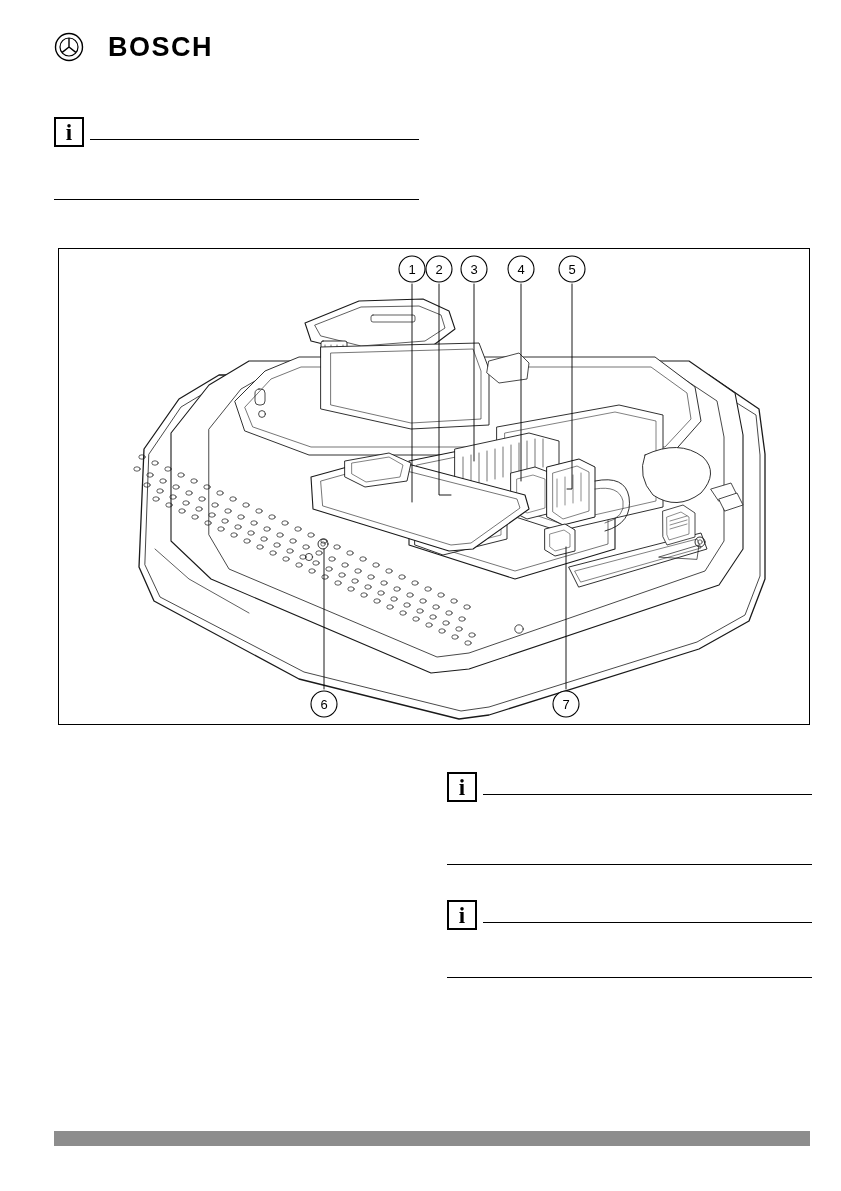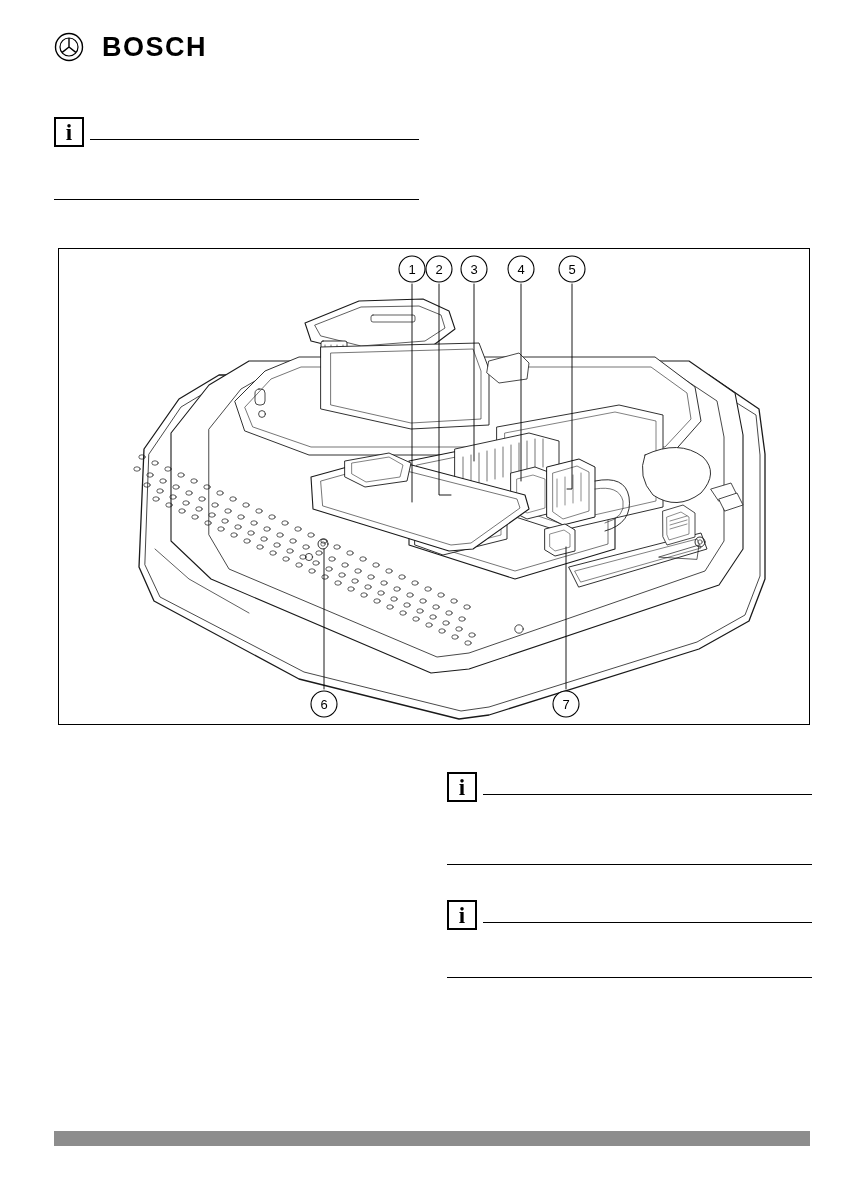--- a/index.html
+++ b/index.html
@@ -16,21 +16,21 @@
     overflow: hidden;
   }
 
   
   .brand {
     position: absolute;
     left: 54px;
     top: 32px;
     display: flex;
     align-items: center;
-    gap: 18px;
+    gap: 24px;
   }
   .brand-mark {
     width: 30px;
     height: 30px;
   }
   .brand-word {
     font-family: "Liberation Sans", sans-serif;
     font-weight: bold;
     font-size: 27px;
     letter-spacing: 1.5px;

